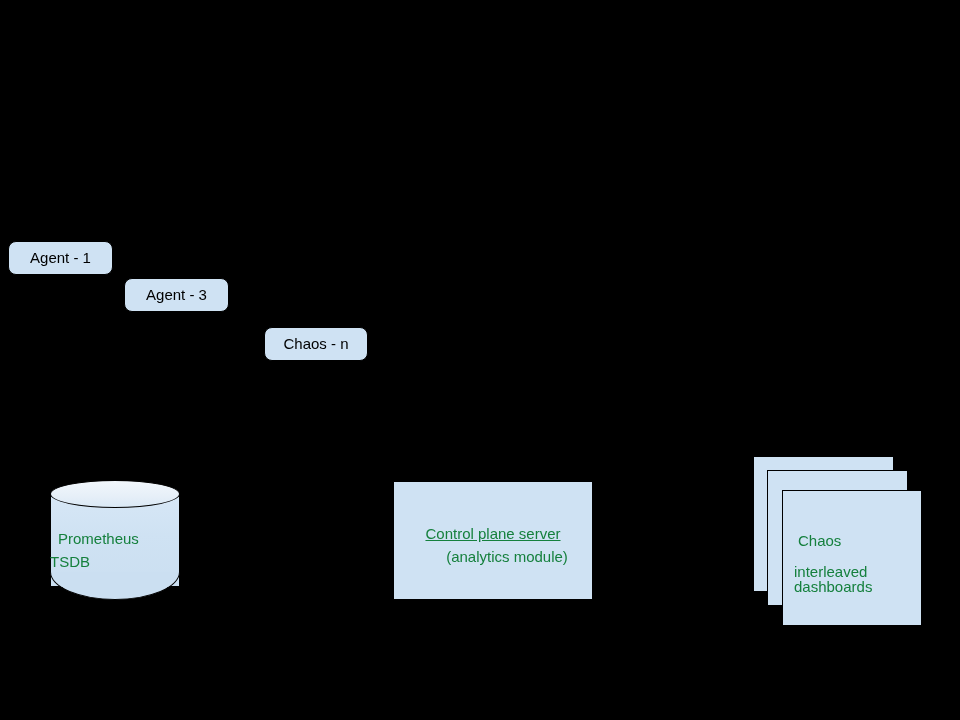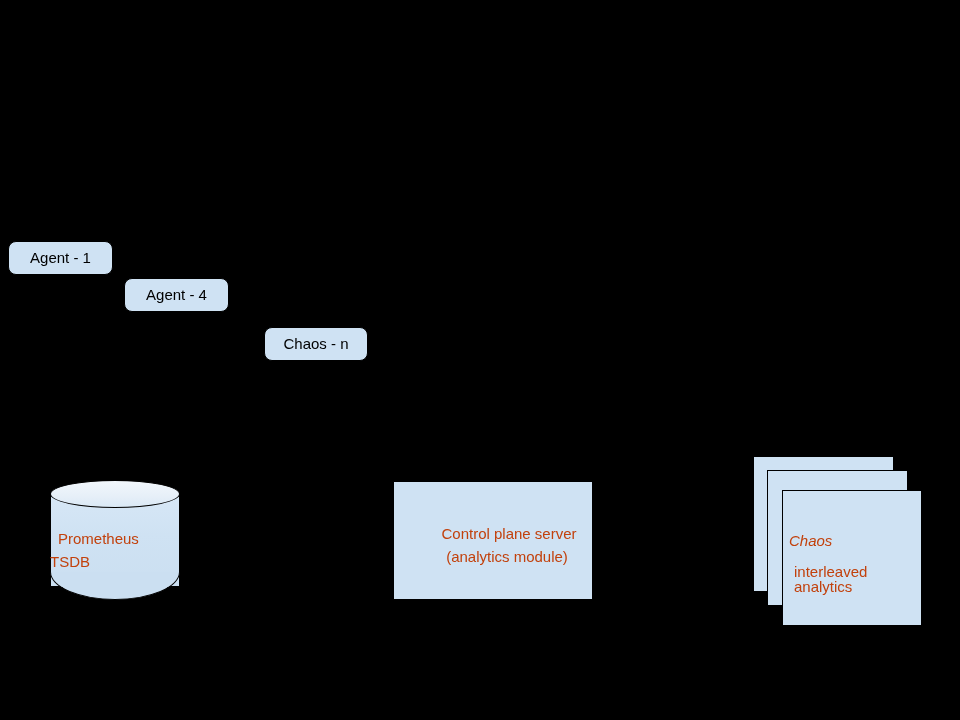--- a/index.html
+++ b/index.html
@@ -14,21 +14,21 @@
     height: 720px;
     background: #000000;
     overflow: hidden;
     font-family: "Liberation Sans", sans-serif;
     -webkit-font-smoothing: antialiased;
   }
 
   
   .node-text {
     position: absolute;
-    color: #c2410c;
+    color: #15803d;
     font-size: 15px;
     line-height: 23px;
     white-space: pre;
     pointer-events: none;
   }
 
   
   .agent-pill {
     position: absolute;
     box-sizing: border-box;
@@ -125,44 +125,44 @@
 </head>
 <body>
 
 <div id="canvas">
 
   <div class="agent-pill" style="left:8px; top:241px; width:105px; height:34px;">
     <span>Agent - 1</span>
   </div>
 
   <div class="agent-pill" style="left:124px; top:278px; width:105px; height:34px;">
-    <span>Agent - 4</span>
+    <span>Agent - 3</span>
   </div>
 
   <div class="agent-pill" style="left:264px; top:327px; width:104px; height:34px;">
     <span>Chaos - n</span>
   </div>
 
   <div class="cylinder" style="left:50px; top:480px; width:130px; height:120px;">
     <div class="cyl-body"></div>
     <div class="cyl-bottom"></div>
     <div class="cyl-top"></div>
     <div class="node-text cyl-label" style="left:8px; top:47px;">Prometheus</div>
     <div class="node-text cyl-label" style="left:0; top:70px;">TSDB</div>
   </div>
 
   <div class="rect-node" style="left:393px; top:481px; width:200px; height:119px;">
-    <div class="node-text rect-label" style="left:16px; top:40px;">Control plane server</div>
+    <div class="node-text rect-label" style="left:0; top:40px;text-decoration:underline;">Control plane server</div>
     <div class="node-text rect-label" style="left:0; top:63px;padding-left:14px;">(analytics module)</div>
   </div>
 
   <div class="edge-line" style="left:593px; top:538px; width:158px;"></div>
   <div class="arrowhead-right" style="left:748px; top:531px;"></div>
 
   <div class="card" style="left:753px; top:456px; width:141px; height:136px;"></div>
   <div class="card" style="left:767px; top:470px; width:141px; height:136px;"></div>
   <div class="card" style="left:782px; top:490px; width:140px; height:136px;">
-    <div class="node-text" style="left:6px; top:38px;font-style:italic;">Chaos</div>
+    <div class="node-text" style="left:15px; top:38px;">Chaos</div>
     <div class="node-text" style="left:11px; top:69px;text-align:center;">interleaved</div>
-    <div class="node-text" style="left:11px; top:84px;">analytics</div>
+    <div class="node-text" style="left:11px; top:84px;">dashboards</div>
   </div>
 
 </div>
 
 </body></html>

